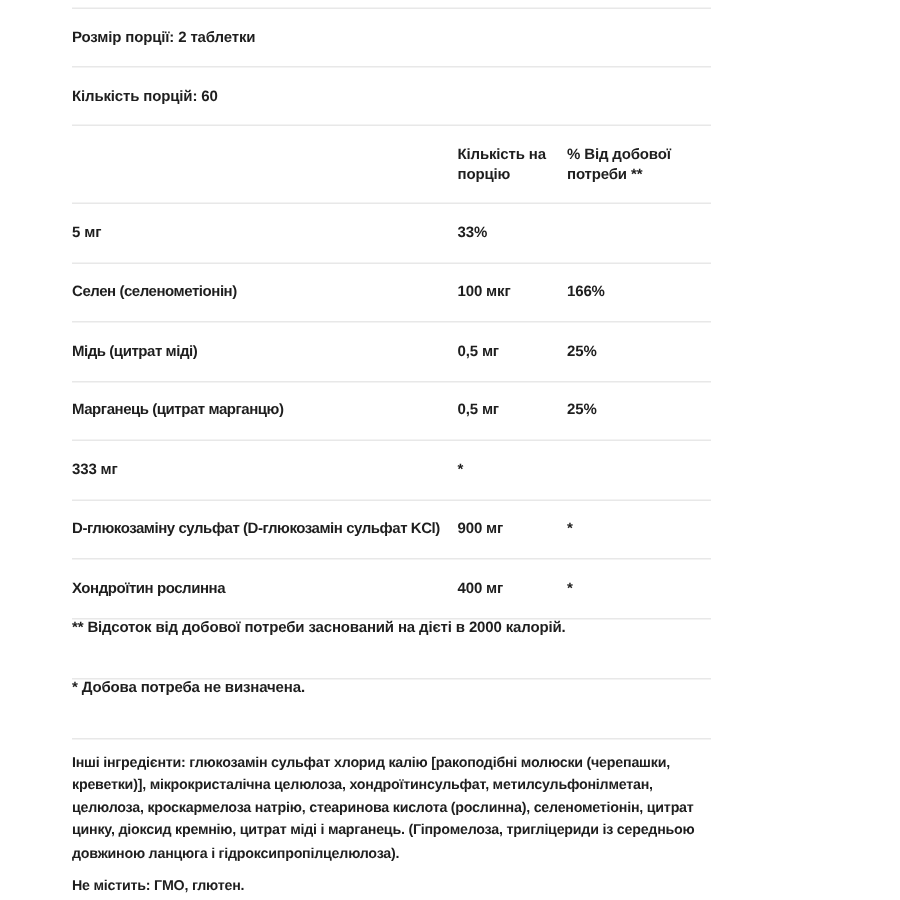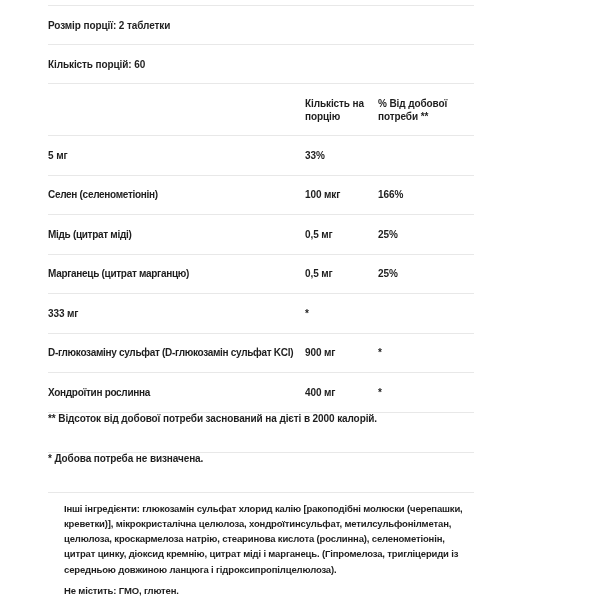--- a/index.html
+++ b/index.html
@@ -21,21 +21,21 @@
     display:grid;grid-template-columns:257px 73px 1fr;
     align-items:center;
   }
   .header-row{height:51px;}
   .hdr{line-height:13px;padding-right:6px;}
   .nutrient-row{height:38.5px;}
   .nutrient-name{white-space:nowrap;letter-spacing:-0.3px;}
   .footnote-row{height:39px;display:flex;align-items:flex-start;}
   .paras{padding-top:8px;}
   .paras p{
-    margin:0 0 6px 16px;
+    margin:0 0 6px 0;
     font-size:9.5px;font-weight:600;letter-spacing:-0.15px;
     line-height:15.3px;
   }
 </style>
 </head>
 <body>
 
 <div class="sheet">
 
   <div class="row info-row">

